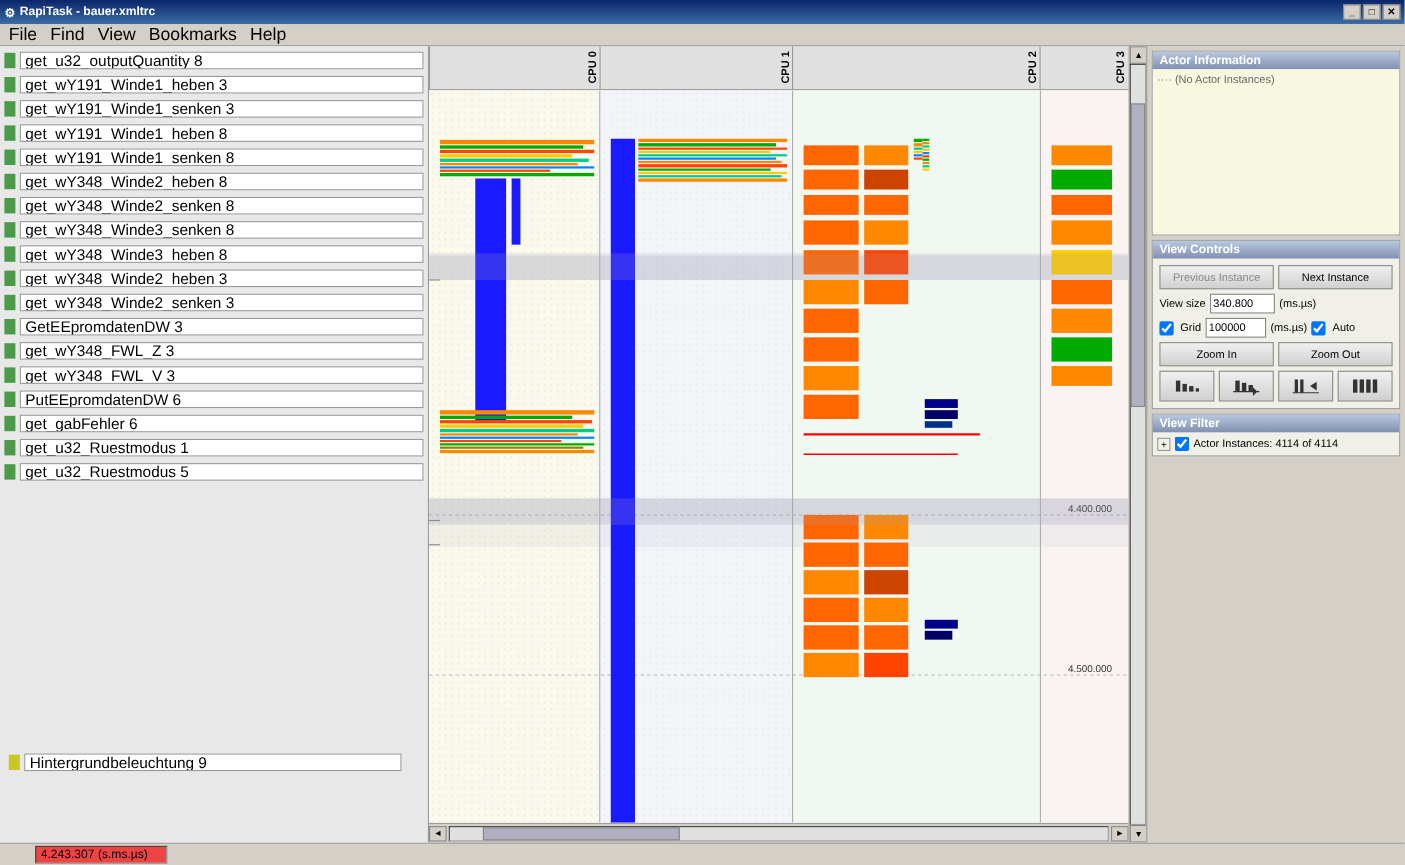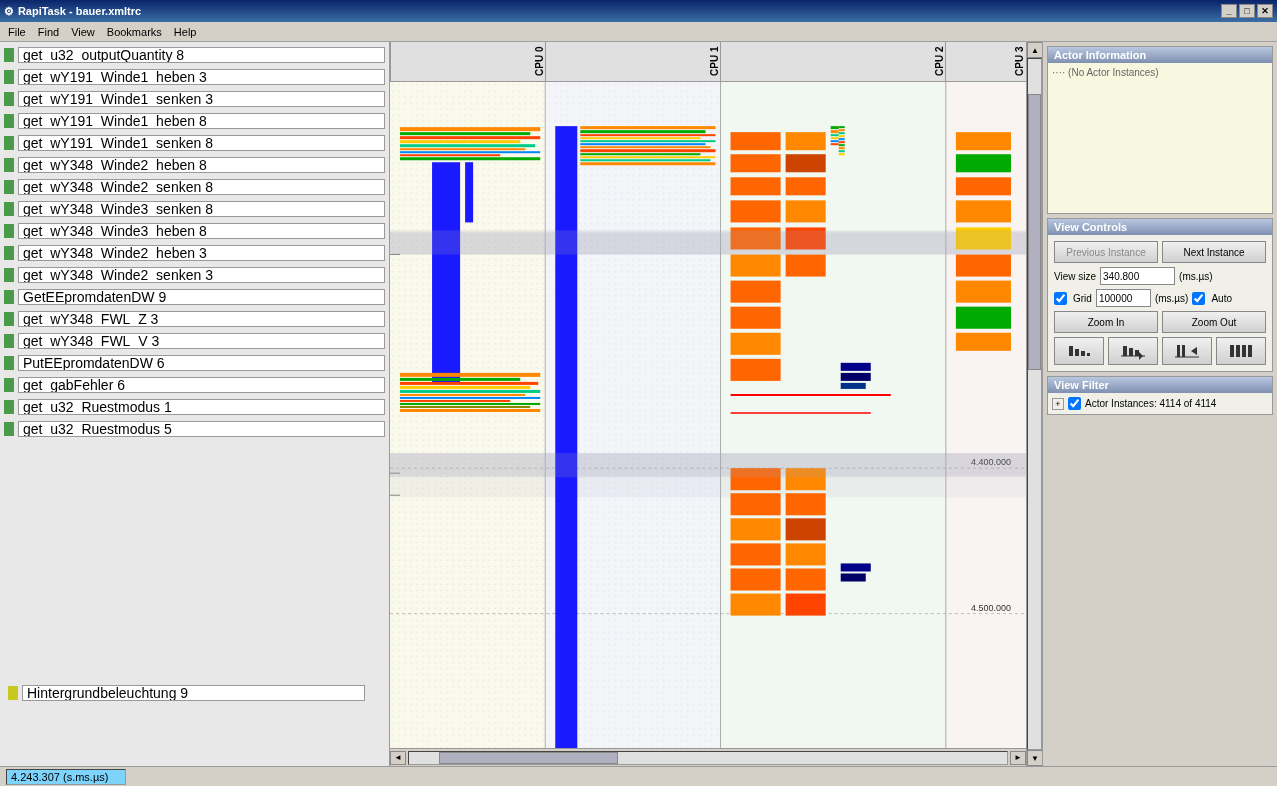--- a/index.html
+++ b/index.html
@@ -22,21 +22,21 @@
     .title-btn {
       width: 16px; height: 14px; background: #d4d0c8; border: 1px solid #888;
       display: flex; align-items: center; justify-content: center; font-size: 9px; cursor: pointer; color: #000;
     }
     
     
     .menu-bar {
       background: #d4d0c8; border-bottom: 1px solid #a0a0a0;
       height: 20px; display: flex; align-items: center; padding: 0 2px;
     }
-    .menu-item { padding: 2px 6px; font-size: 11px; cursor: pointer; }
+    .menu-item { padding: 2px 6px; font-size: 16px; cursor: pointer; }
     
     
     .main-container {
       display: flex;
       height: calc(786px - 22px - 20px - 20px);
       background: #d4d0c8;
     }
     
     
     .actor-list-panel {
@@ -209,27 +209,28 @@
       height: 20px;
       background: #d4d0c8;
       border-top: 1px solid #999;
       display: flex;
       align-items: center;
       padding: 0 6px;
       font-size: 11px;
     }
     
     .status-field {
-      background: #7dd3fc;
+      background: #ef4444;
       border: 1px inset #999;
       padding: 0 4px;
       height: 16px;
       display: flex;
       align-items: center;
       min-width: 120px;
+      margin-left: 26px;
     }
     
     
     .h-scrollbar {
       height: 18px;
       background: #d4d0c8;
       border-top: 1px solid #999;
       display: flex;
       align-items: center;
     }
@@ -381,21 +382,21 @@
       <div class="actor-item">
         <div class="actor-color-bar" style="background:#4a9a4a;"></div>
         <div class="actor-label-box">get_wY348_Winde2_heben 3</div>
       </div>
       <div class="actor-item">
         <div class="actor-color-bar" style="background:#4a9a4a;"></div>
         <div class="actor-label-box">get_wY348_Winde2_senken 3</div>
       </div>
       <div class="actor-item">
         <div class="actor-color-bar" style="background:#4a9a4a;"></div>
-        <div class="actor-label-box">GetEEpromdatenDW 9</div>
+        <div class="actor-label-box">GetEEpromdatenDW 3</div>
       </div>
       <div class="actor-item">
         <div class="actor-color-bar" style="background:#4a9a4a;"></div>
         <div class="actor-label-box">get_wY348_FWL_Z 3</div>
       </div>
       <div class="actor-item">
         <div class="actor-color-bar" style="background:#4a9a4a;"></div>
         <div class="actor-label-box">get_wY348_FWL_V 3</div>
       </div>
       <div class="actor-item">
@@ -640,21 +641,21 @@
           <button class="vc-button disabled" style="color:#888;">
             <span>Previous Instance</span>
           </button>
           <button class="vc-button">
             <span>Next Instance</span>
           </button>
         </div>
 
         <div class="vc-row">
           <span class="vc-label">View size</span>
-          <input class="vc-input" type="text" value="340.800" style="width: 75px;">
+          <input class="vc-input" type="text" value="340.800" style="width: 59px;">
           <span class="vc-label">(ms.µs)</span>
         </div>
 
         <div class="vc-row">
           <input type="checkbox" class="vc-checkbox" checked="" style="">
           <span class="vc-label">Grid</span>
           <input class="vc-input" type="text" value="100000" style="width: 55px;">
           <span class="vc-label">(ms.µs)</span>
           <input type="checkbox" class="vc-checkbox" checked="" style="">
           <span class="vc-label">Auto</span>

